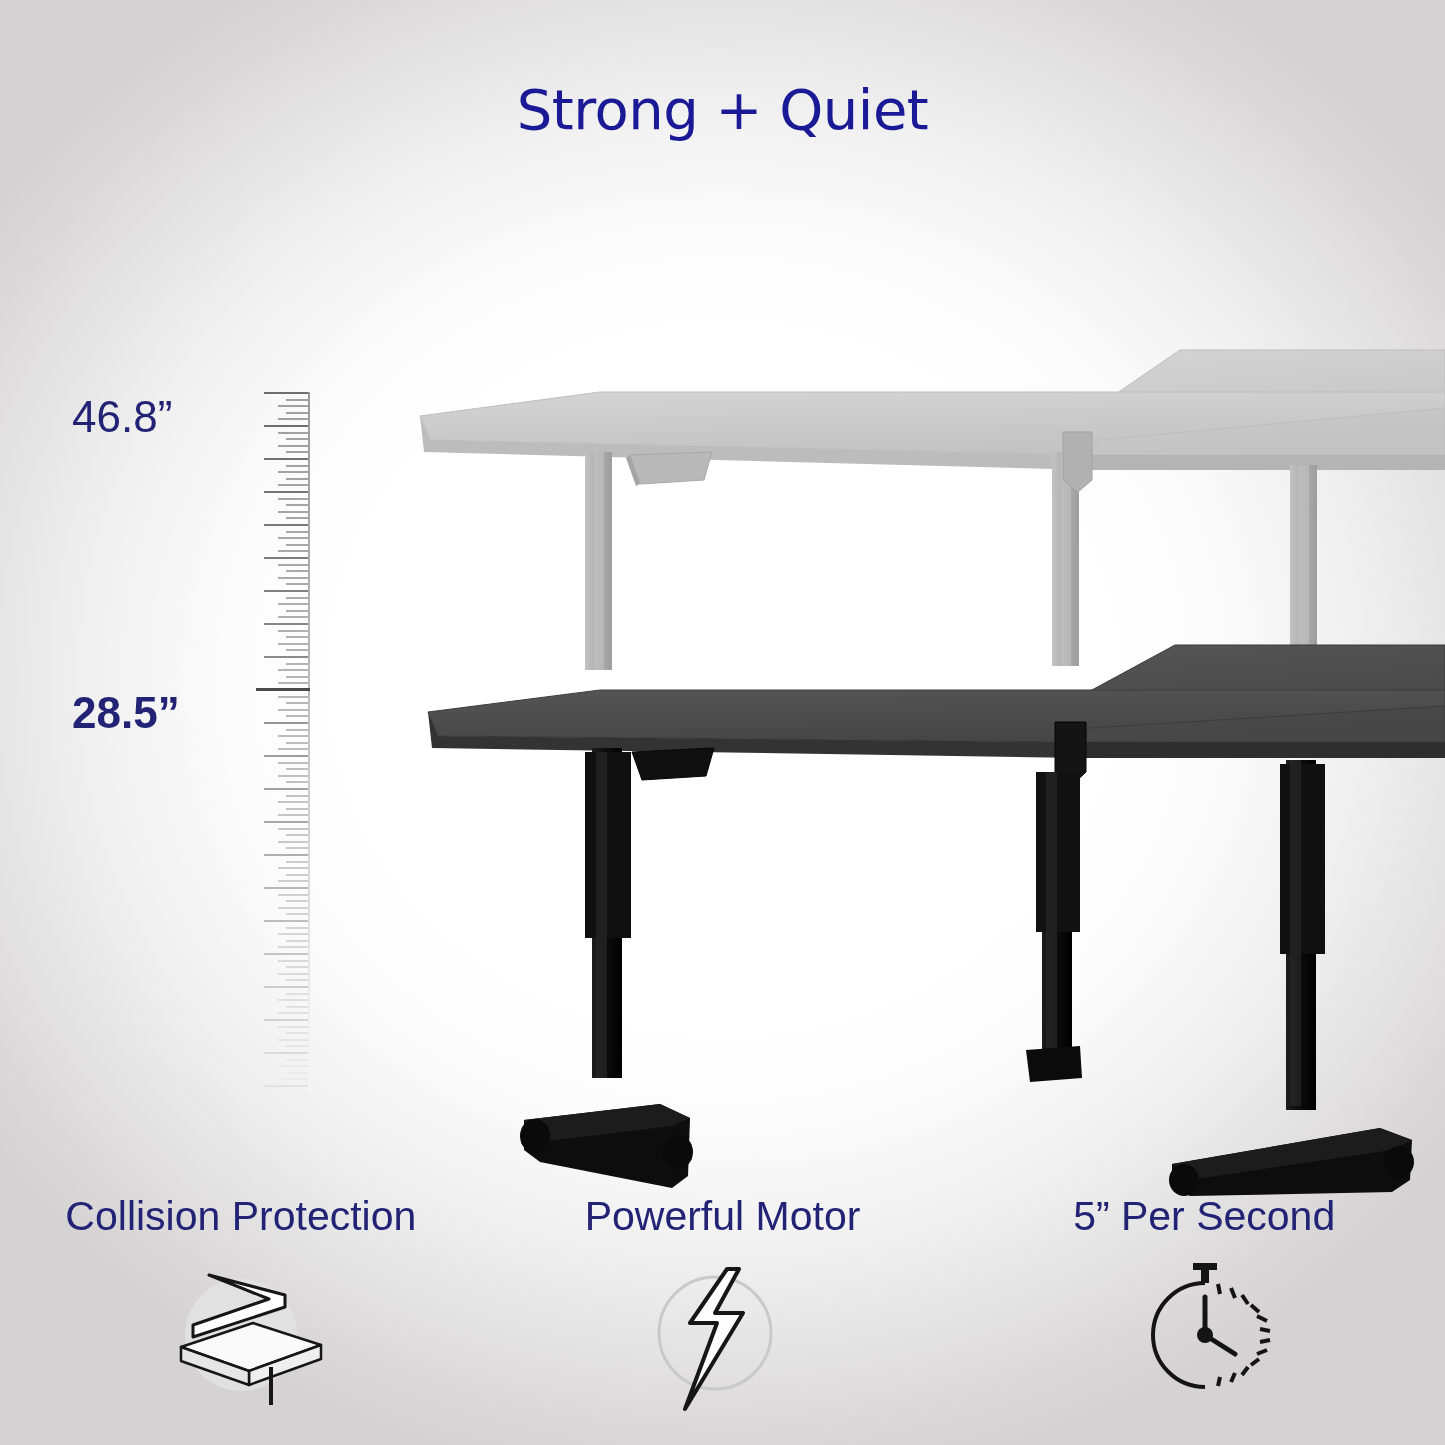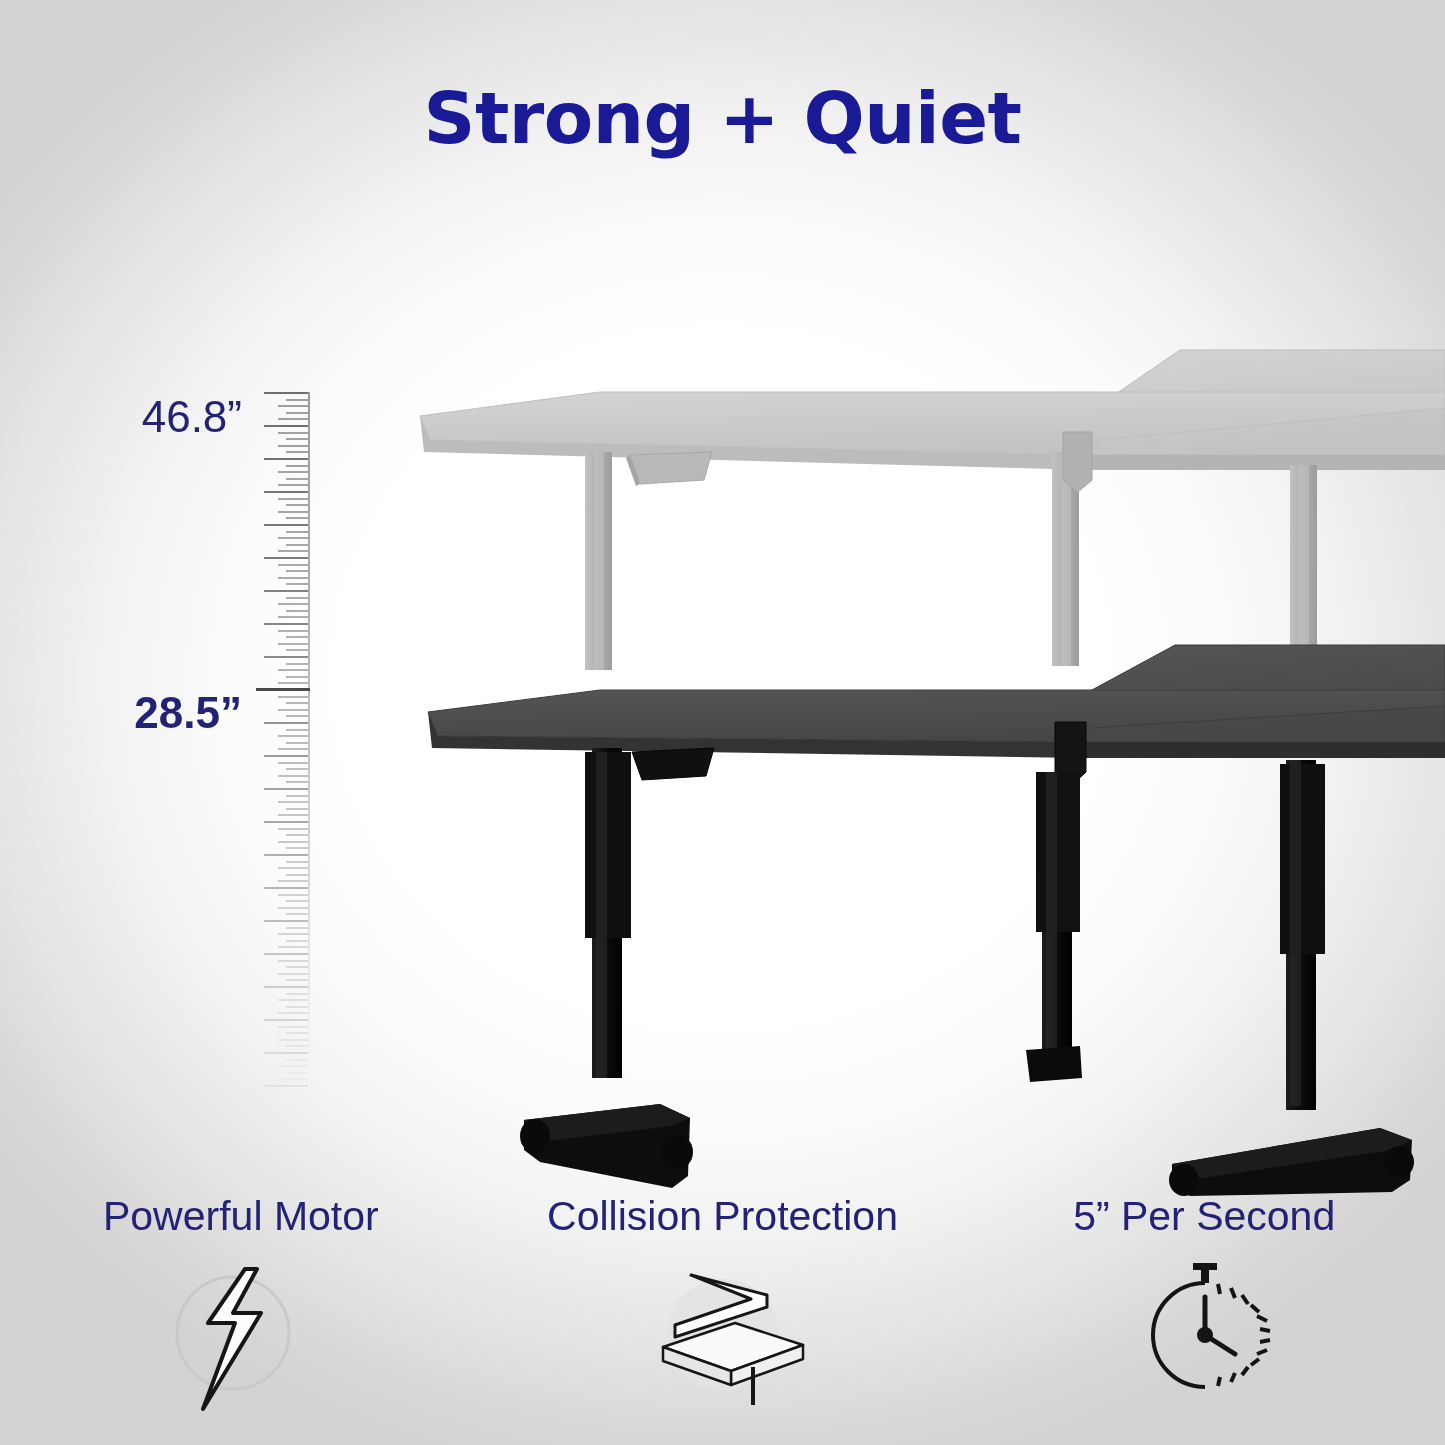--- a/index.html
+++ b/index.html
@@ -33,22 +33,22 @@
   .title-block {
     position: absolute;
     top: 82px;
     left: 0;
     width: 1445px;
     text-align: center;
     line-height: 1;
   }
   .title-main {
     font-family: "DejaVu Sans", sans-serif;
-    font-weight: 700;
-    font-size: 72px;
+    font-weight: 400;
+    font-size: 56px;
     letter-spacing: -0.5px;
     color: #1a1a96;
     display: block;
   }
   .title-sub {
     font-family: "Liberation Sans", sans-serif;
     font-weight: 400;
     font-size: 76px;
     letter-spacing: 1px;
     color: #18188f;
@@ -77,21 +77,20 @@
     right: 2px;
     height: 2px;
   }
 
   .meas {
     position: absolute;
     font-family: "Liberation Sans", sans-serif;
     font-size: 44px;
     color: #232376;
     white-space: nowrap;
-    text-align: right;
     width: 170px;
     left: 72px;
   }
   .meas-top { top: 392px; }
   .meas-bottom { top: 688px; font-weight: bold; }
 
   
   .desk-svg {
     position: absolute;
     left: 0;
@@ -336,42 +335,42 @@
         <div class="tick" style="top: 296px; width: 54px; right: 0px; height: 3px; background: rgb(75, 75, 75);"></div>
       </div>
   </div>
 
   <div class="meas meas-top">46.8”</div>
   <div class="meas meas-bottom">28.5”</div>
 
   <div class="features">
 
     <div class="feature">
+      <div class="feature-label">Collision Protection</div>
+      <div class="feature-icon">
+        <svg width="175" height="160" viewBox="0 0 175 160">
+          <circle cx="88" cy="74" r="56" fill="#e3e3e3" opacity="0.85"></circle>
+
+          <path d="M28 86 L100 62 L168 84 L96 110 Z" fill="#fafafa" stroke="#161616" stroke-width="2.5" stroke-linejoin="round"></path>
+          <path d="M96 110 L168 84 L168 98 L96 124 Z" fill="#efefef" stroke="#161616" stroke-width="2.5" stroke-linejoin="round"></path>
+          <path d="M28 86 L96 110 L96 124 L28 100 Z" fill="#e6e6e6" stroke="#161616" stroke-width="2.5" stroke-linejoin="round"></path>
+
+          <path d="M118 108 L118 142" stroke="#161616" stroke-width="4" stroke-linecap="square"></path>
+
+          <path d="M56 14 L132 34 L132 46 L40 76 L40 64 L116 38 Z" fill="#ffffff" stroke="#161616" stroke-width="3" stroke-linejoin="round"></path>
+        </svg>
+      </div>
+    </div>
+
+    <div class="feature">
       <div class="feature-label">Powerful Motor</div>
       <div class="feature-icon">
         <svg width="175" height="160" viewBox="0 0 175 160">
           <circle cx="80" cy="72" r="56" fill="none" stroke="#c9c9c9" stroke-width="3"></circle>
           <path d="M92 8 L55 62 L82 62 L50 148 L108 52 L80 52 L104 8 Z" fill="#fdfdfd" stroke="#161616" stroke-width="4" stroke-linejoin="round"></path>
-        </svg>
-      </div>
-    </div>
-
-    <div class="feature">
-      <div class="feature-label">Collision Protection</div>
-      <div class="feature-icon">
-        <svg width="175" height="160" viewBox="0 0 175 160">
-          <circle cx="88" cy="74" r="56" fill="#e3e3e3" opacity="0.85"></circle>
-
-          <path d="M28 86 L100 62 L168 84 L96 110 Z" fill="#fafafa" stroke="#161616" stroke-width="2.5" stroke-linejoin="round"></path>
-          <path d="M96 110 L168 84 L168 98 L96 124 Z" fill="#efefef" stroke="#161616" stroke-width="2.5" stroke-linejoin="round"></path>
-          <path d="M28 86 L96 110 L96 124 L28 100 Z" fill="#e6e6e6" stroke="#161616" stroke-width="2.5" stroke-linejoin="round"></path>
-
-          <path d="M118 108 L118 142" stroke="#161616" stroke-width="4" stroke-linecap="square"></path>
-
-          <path d="M56 14 L132 34 L132 46 L40 76 L40 64 L116 38 Z" fill="#ffffff" stroke="#161616" stroke-width="3" stroke-linejoin="round"></path>
         </svg>
       </div>
     </div>
 
     <div class="feature">
       <div class="feature-label">5” Per Second</div>
       <div class="feature-icon">
         <svg width="175" height="160" viewBox="0 0 175 160">
 
           <rect x="76" y="2" width="24" height="7" fill="#141414"></rect>

